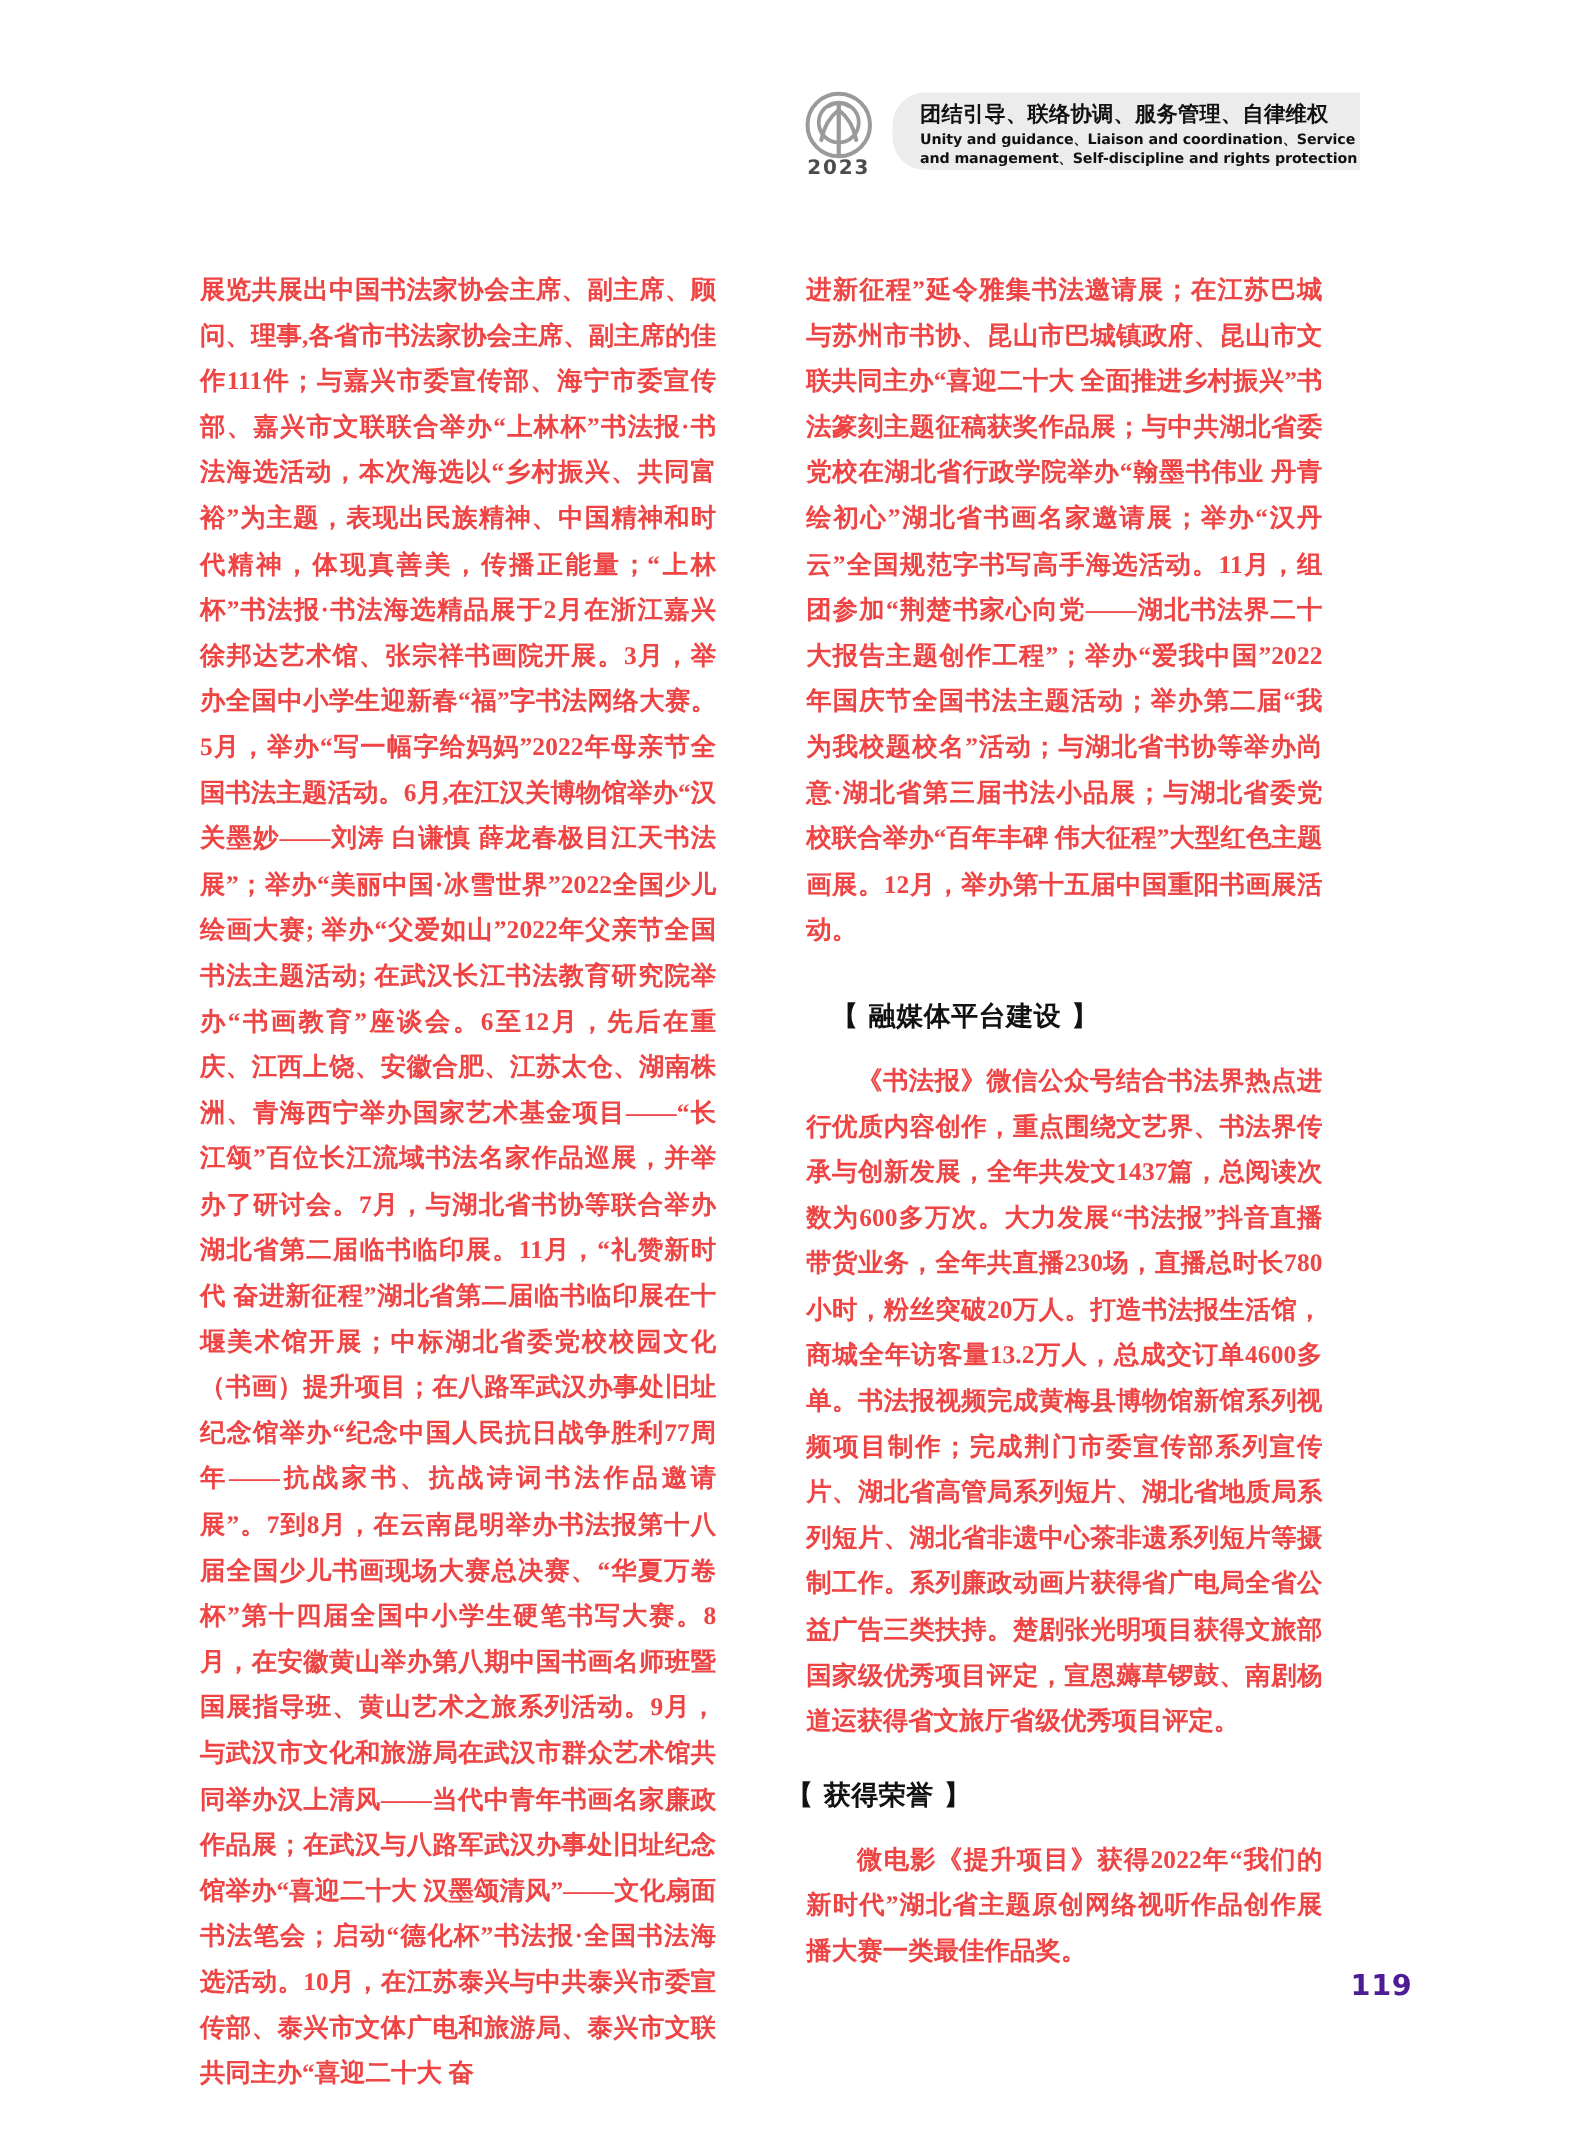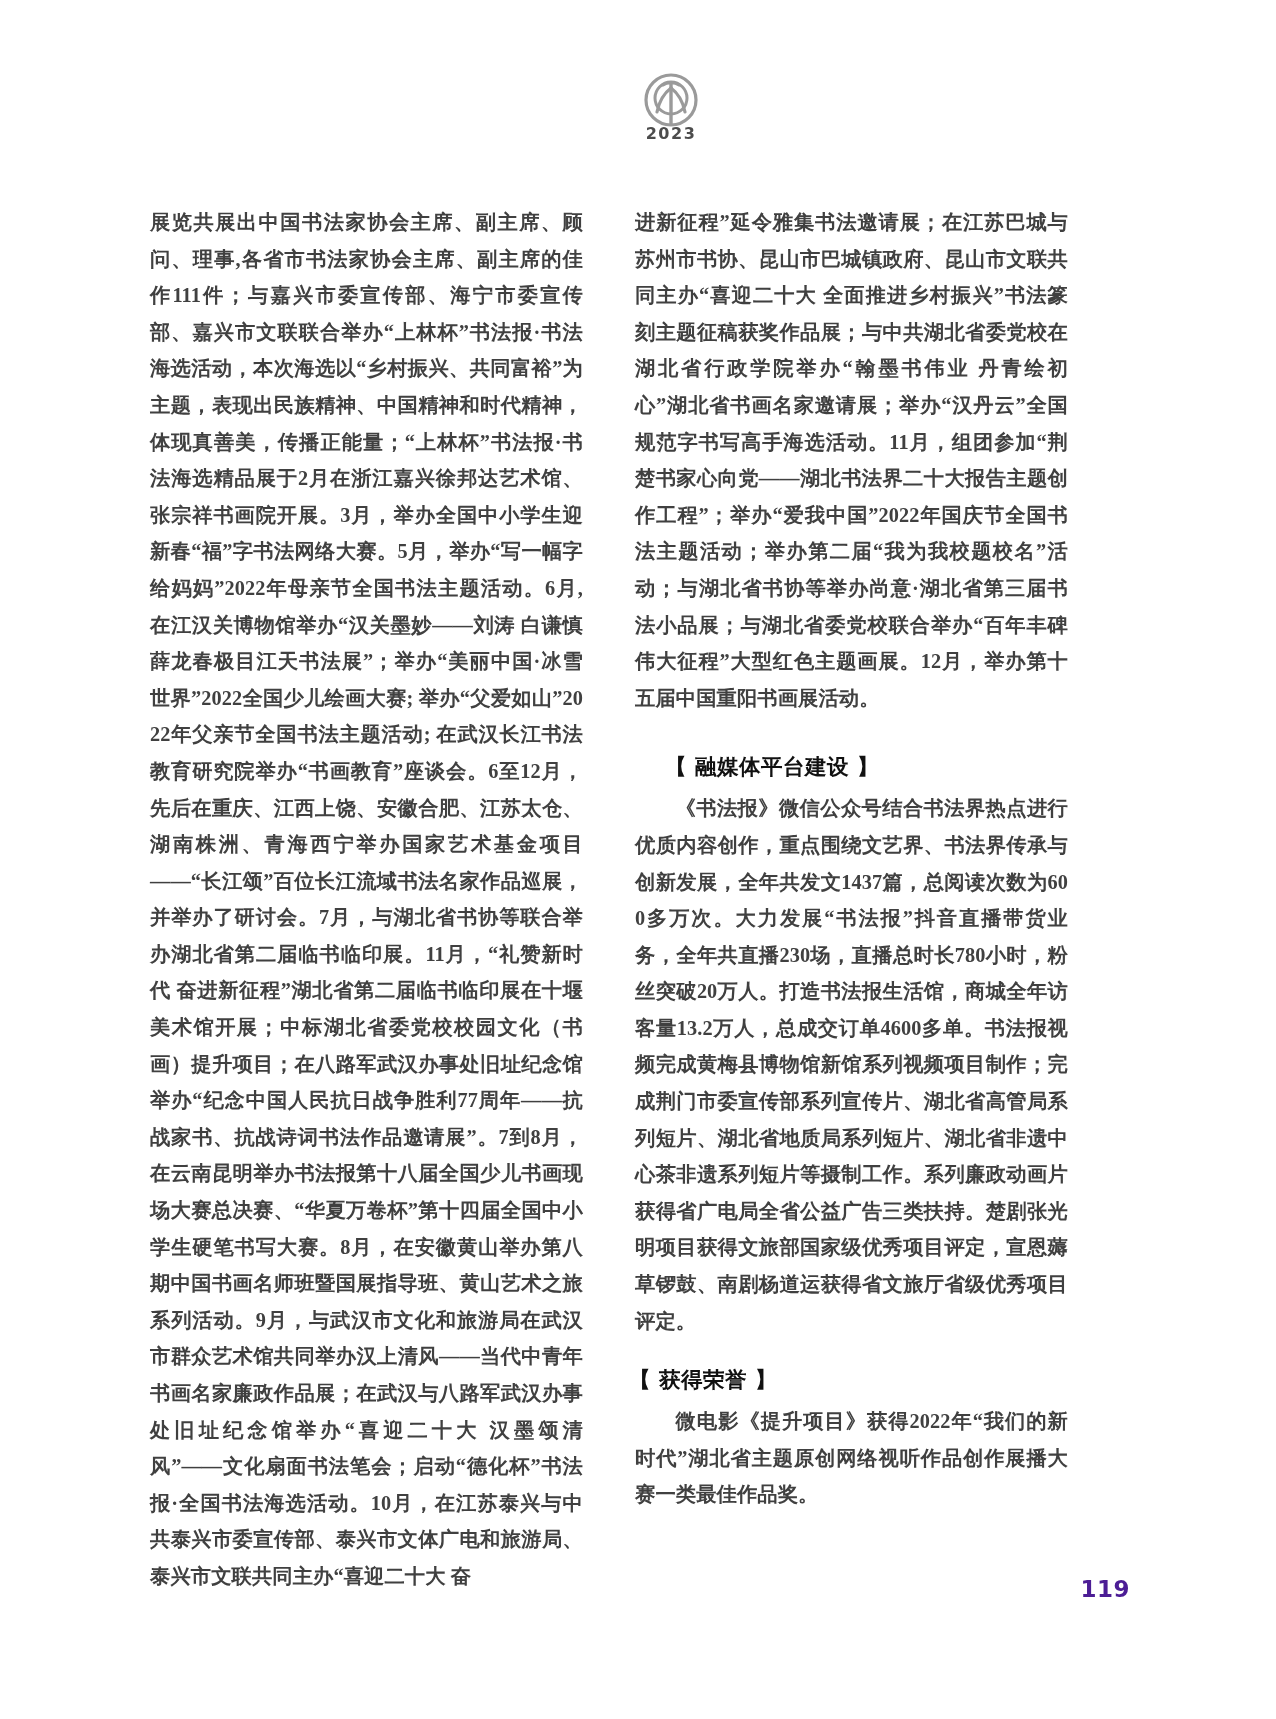--- a/index.html
+++ b/index.html
@@ -88,30 +88,30 @@
     height: 1320px;
     display: flex;
     gap: 40px;
   }
   .col {
     width: 445px;
     flex: 0 0 445px;
   }
 
   p.body {
-    margin: 6px;
+    margin: 16px;
     font-family: "Liberation Serif", "DejaVu Serif", serif;
     font-weight: bold;
     font-size: 20.3px;
     line-height: 36.6px;
     text-align: justify;
     text-align-last: left;
     text-justify: inter-character;
     letter-spacing: 0.1px;
-    color: #404040;
+    color: #ef4444;
     word-break: break-all;
   }
   p.body.indent {
     text-indent: 2em;
   }
 
   h2.section-head {
     margin: 24px 0 2px 0;
     font-family: "DejaVu Sans", sans-serif;
     font-weight: bold;
@@ -144,20 +144,25 @@
         <circle cx="28" cy="28" r="25" fill="none" stroke="#9a9a9a" stroke-width="3.2"></circle>
         <circle cx="28" cy="26" r="16" fill="none" stroke="#9a9a9a" stroke-width="3"></circle>
         <path d="M28 10 L28 52" stroke="#9a9a9a" stroke-width="3.4" fill="none"></path>
         <path d="M28 16 C20 22 16 30 14 40" stroke="#9a9a9a" stroke-width="3.2" fill="none" stroke-linecap="round"></path>
         <path d="M28 16 C36 22 40 30 42 40" stroke="#9a9a9a" stroke-width="3.2" fill="none" stroke-linecap="round"></path>
         <path d="M20 13 C24 10 32 10 36 13" stroke="#9a9a9a" stroke-width="3" fill="none" stroke-linecap="round"></path>
       </svg>
     </div>
     <div class="logo-year">2023</div>
   </div>
+  <div class="header-banner">
+    <div class="banner-cn">团结引导、联络协调、服务管理、自律维权</div>
+    <div class="banner-en">Unity and guidance、Liaison and coordination、Service</div>
+    <div class="banner-en">and management、Self-discipline and rights protection</div>
+  </div>
 </div>
 
 <div class="columns">
 
   <div class="col">
     <p class="body">展览共展出中国书法家协会主席、副主席、顾问、理事,各省市书法家协会主席、副主席的佳作111件；与嘉兴市委宣传部、海宁市委宣传部、嘉兴市文联联合举办“上林杯”书法报·书法海选活动，本次海选以“乡村振兴、共同富裕”为主题，表现出民族精神、中国精神和时代精神，体现真善美，传播正能量；“上林杯”书法报·书法海选精品展于2月在浙江嘉兴徐邦达艺术馆、张宗祥书画院开展。3月，举办全国中小学生迎新春“福”字书法网络大赛。5月，举办“写一幅字给妈妈”2022年母亲节全国书法主题活动。6月,在江汉关博物馆举办“汉关墨妙——刘涛 白谦慎 薛龙春极目江天书法展”；举办“美丽中国·冰雪世界”2022全国少儿绘画大赛; 举办“父爱如山”2022年父亲节全国书法主题活动; 在武汉长江书法教育研究院举办“书画教育”座谈会。6至12月，先后在重庆、江西上饶、安徽合肥、江苏太仓、湖南株洲、青海西宁举办国家艺术基金项目——“长江颂”百位长江流域书法名家作品巡展，并举办了研讨会。7月，与湖北省书协等联合举办湖北省第二届临书临印展。11月，“礼赞新时代 奋进新征程”湖北省第二届临书临印展在十堰美术馆开展；中标湖北省委党校校园文化（书画）提升项目；在八路军武汉办事处旧址纪念馆举办“纪念中国人民抗日战争胜利77周年——抗战家书、抗战诗词书法作品邀请展”。7到8月，在云南昆明举办书法报第十八届全国少儿书画现场大赛总决赛、“华夏万卷杯”第十四届全国中小学生硬笔书写大赛。8月，在安徽黄山举办第八期中国书画名师班暨国展指导班、黄山艺术之旅系列活动。9月，与武汉市文化和旅游局在武汉市群众艺术馆共同举办汉上清风——当代中青年书画名家廉政作品展；在武汉与八路军武汉办事处旧址纪念馆举办“喜迎二十大 汉墨颂清风”——文化扇面书法笔会；启动“德化杯”书法报·全国书法海选活动。10月，在江苏泰兴与中共泰兴市委宣传部、泰兴市文体广电和旅游局、泰兴市文联共同主办“喜迎二十大 奋</p>
   </div>
 
   <div class="col">
     <p class="body">进新征程”延令雅集书法邀请展；在江苏巴城与苏州市书协、昆山市巴城镇政府、昆山市文联共同主办“喜迎二十大 全面推进乡村振兴”书法篆刻主题征稿获奖作品展；与中共湖北省委党校在湖北省行政学院举办“翰墨书伟业 丹青绘初心”湖北省书画名家邀请展；举办“汉丹云”全国规范字书写高手海选活动。11月，组团参加“荆楚书家心向党——湖北书法界二十大报告主题创作工程”；举办“爱我中国”2022年国庆节全国书法主题活动；举办第二届“我为我校题校名”活动；与湖北省书协等举办尚意·湖北省第三届书法小品展；与湖北省委党校联合举办“百年丰碑 伟大征程”大型红色主题画展。12月，举办第十五届中国重阳书画展活动。</p>

